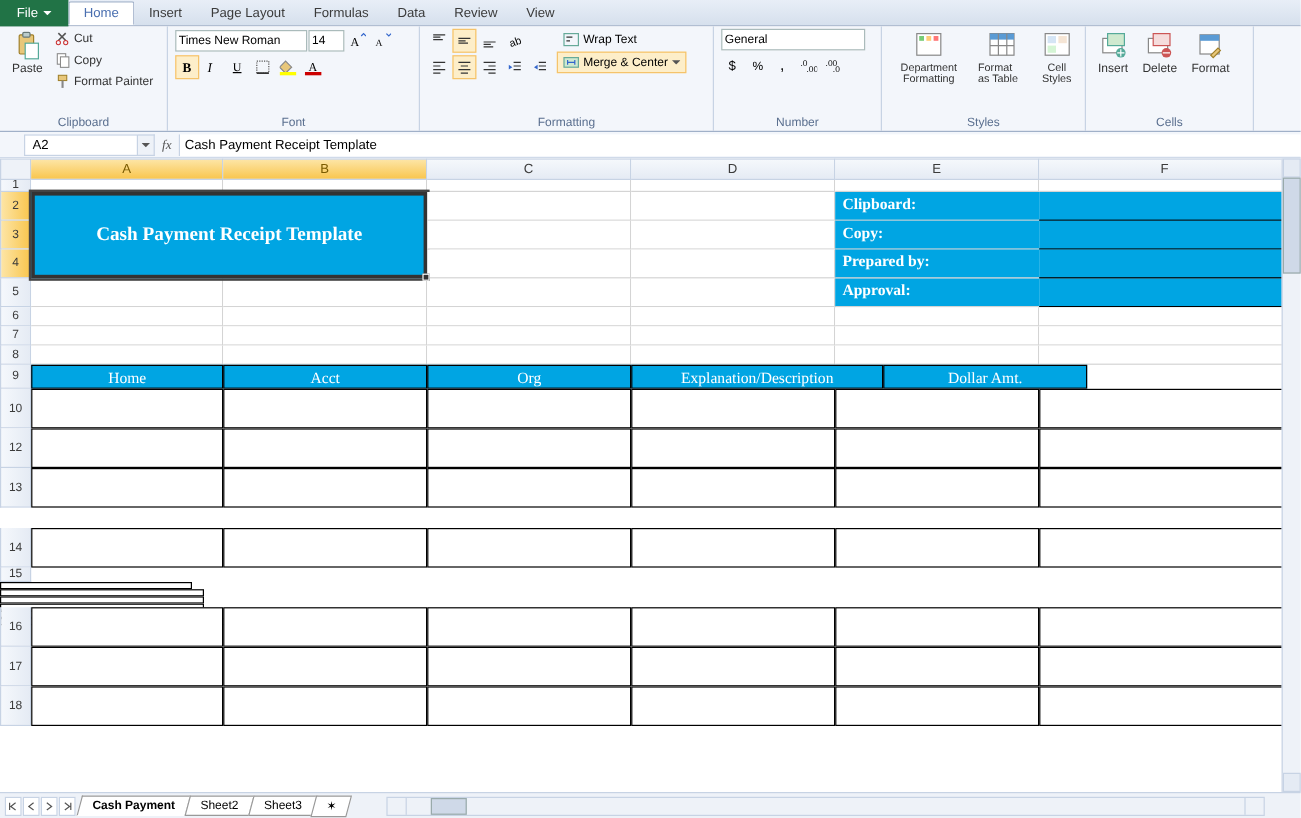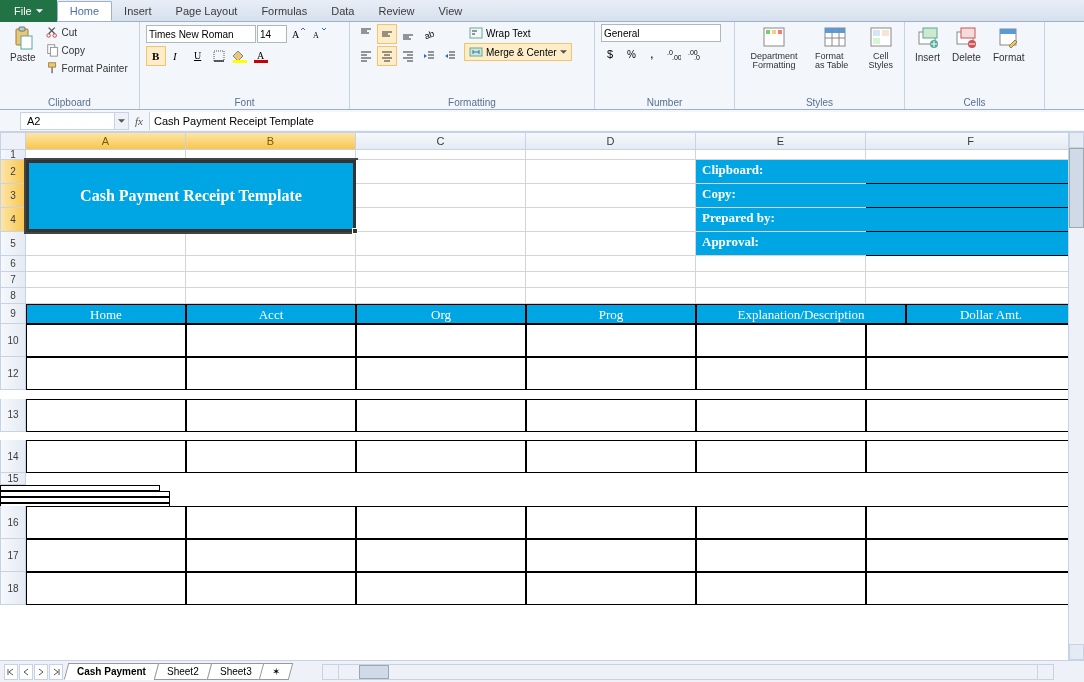--- a/index.html
+++ b/index.html
@@ -498,21 +498,20 @@
     <div class="cell" style="width:170px;height:16px"></div>
     <div class="cell" style="width:170px;height:16px"></div>
     <div class="cell" style="width:210px;height:16px"></div>
   </div>
 
   <div class="grid-row" style="height:20px">
     <div class="row-h" style="height:20px">9</div>
     <div class="cell tbl-hdr" style="width:160px;height:20px">Home</div>
     <div class="cell tbl-hdr" style="width:170px;height:20px">Acct</div>
     <div class="cell tbl-hdr" style="width:170px;height:20px">Org</div>
-    <div class="cell tbl-hdr" style="width:170px;height:20px">Prog</div>
     <div class="cell tbl-hdr" style="width:210px;height:20px">Explanation/Description</div>
     <div class="cell tbl-hdr" style="width:170px;height:20px">Dollar Amt.</div>
   </div>
 
   <div id="tbody-rows">
       <div class="grid-row" style="height: 33px;">
         <div class="row-h" style="height: 33px;">10</div>
         <div class="cell tbl-cell" style="width: 160px; height: 33px;"></div>
         <div class="cell tbl-cell" style="width: 170px; height: 33px;"></div>
         <div class="cell tbl-cell" style="width: 170px; height: 33px;"></div>
@@ -522,21 +521,21 @@
       </div>
       <div class="grid-row" style="height: 33px;">
         <div class="row-h" style="height: 33px;">12</div>
         <div class="cell tbl-cell" style="width: 160px; height: 33px;"></div>
         <div class="cell tbl-cell" style="width: 170px; height: 33px;"></div>
         <div class="cell tbl-cell" style="width: 170px; height: 33px;"></div>
         <div class="cell tbl-cell" style="width: 170px; height: 33px;"></div>
         <div class="cell tbl-cell" style="width: 170px; height: 33px;"></div>
         <div class="cell tbl-cell" style="width: 210px; height: 33px;"></div>
       </div>
-      <div class="grid-row" style="height: 50px; align-items: center;">
+      <div class="grid-row" style="height: 50px;">
         <div class="row-h" style="height: 33px;">13</div>
         <div class="cell tbl-cell" style="width: 160px; height: 33px;"></div>
         <div class="cell tbl-cell" style="width: 170px; height: 33px;"></div>
         <div class="cell tbl-cell" style="width: 170px; height: 33px;"></div>
         <div class="cell tbl-cell" style="width: 170px; height: 33px;"></div>
         <div class="cell tbl-cell" style="width: 170px; height: 33px;"></div>
         <div class="cell tbl-cell" style="width: 210px; height: 33px;"></div>
       </div>
       <div class="grid-row" style="height: 33px;">
         <div class="row-h" style="height: 33px;">14</div>

